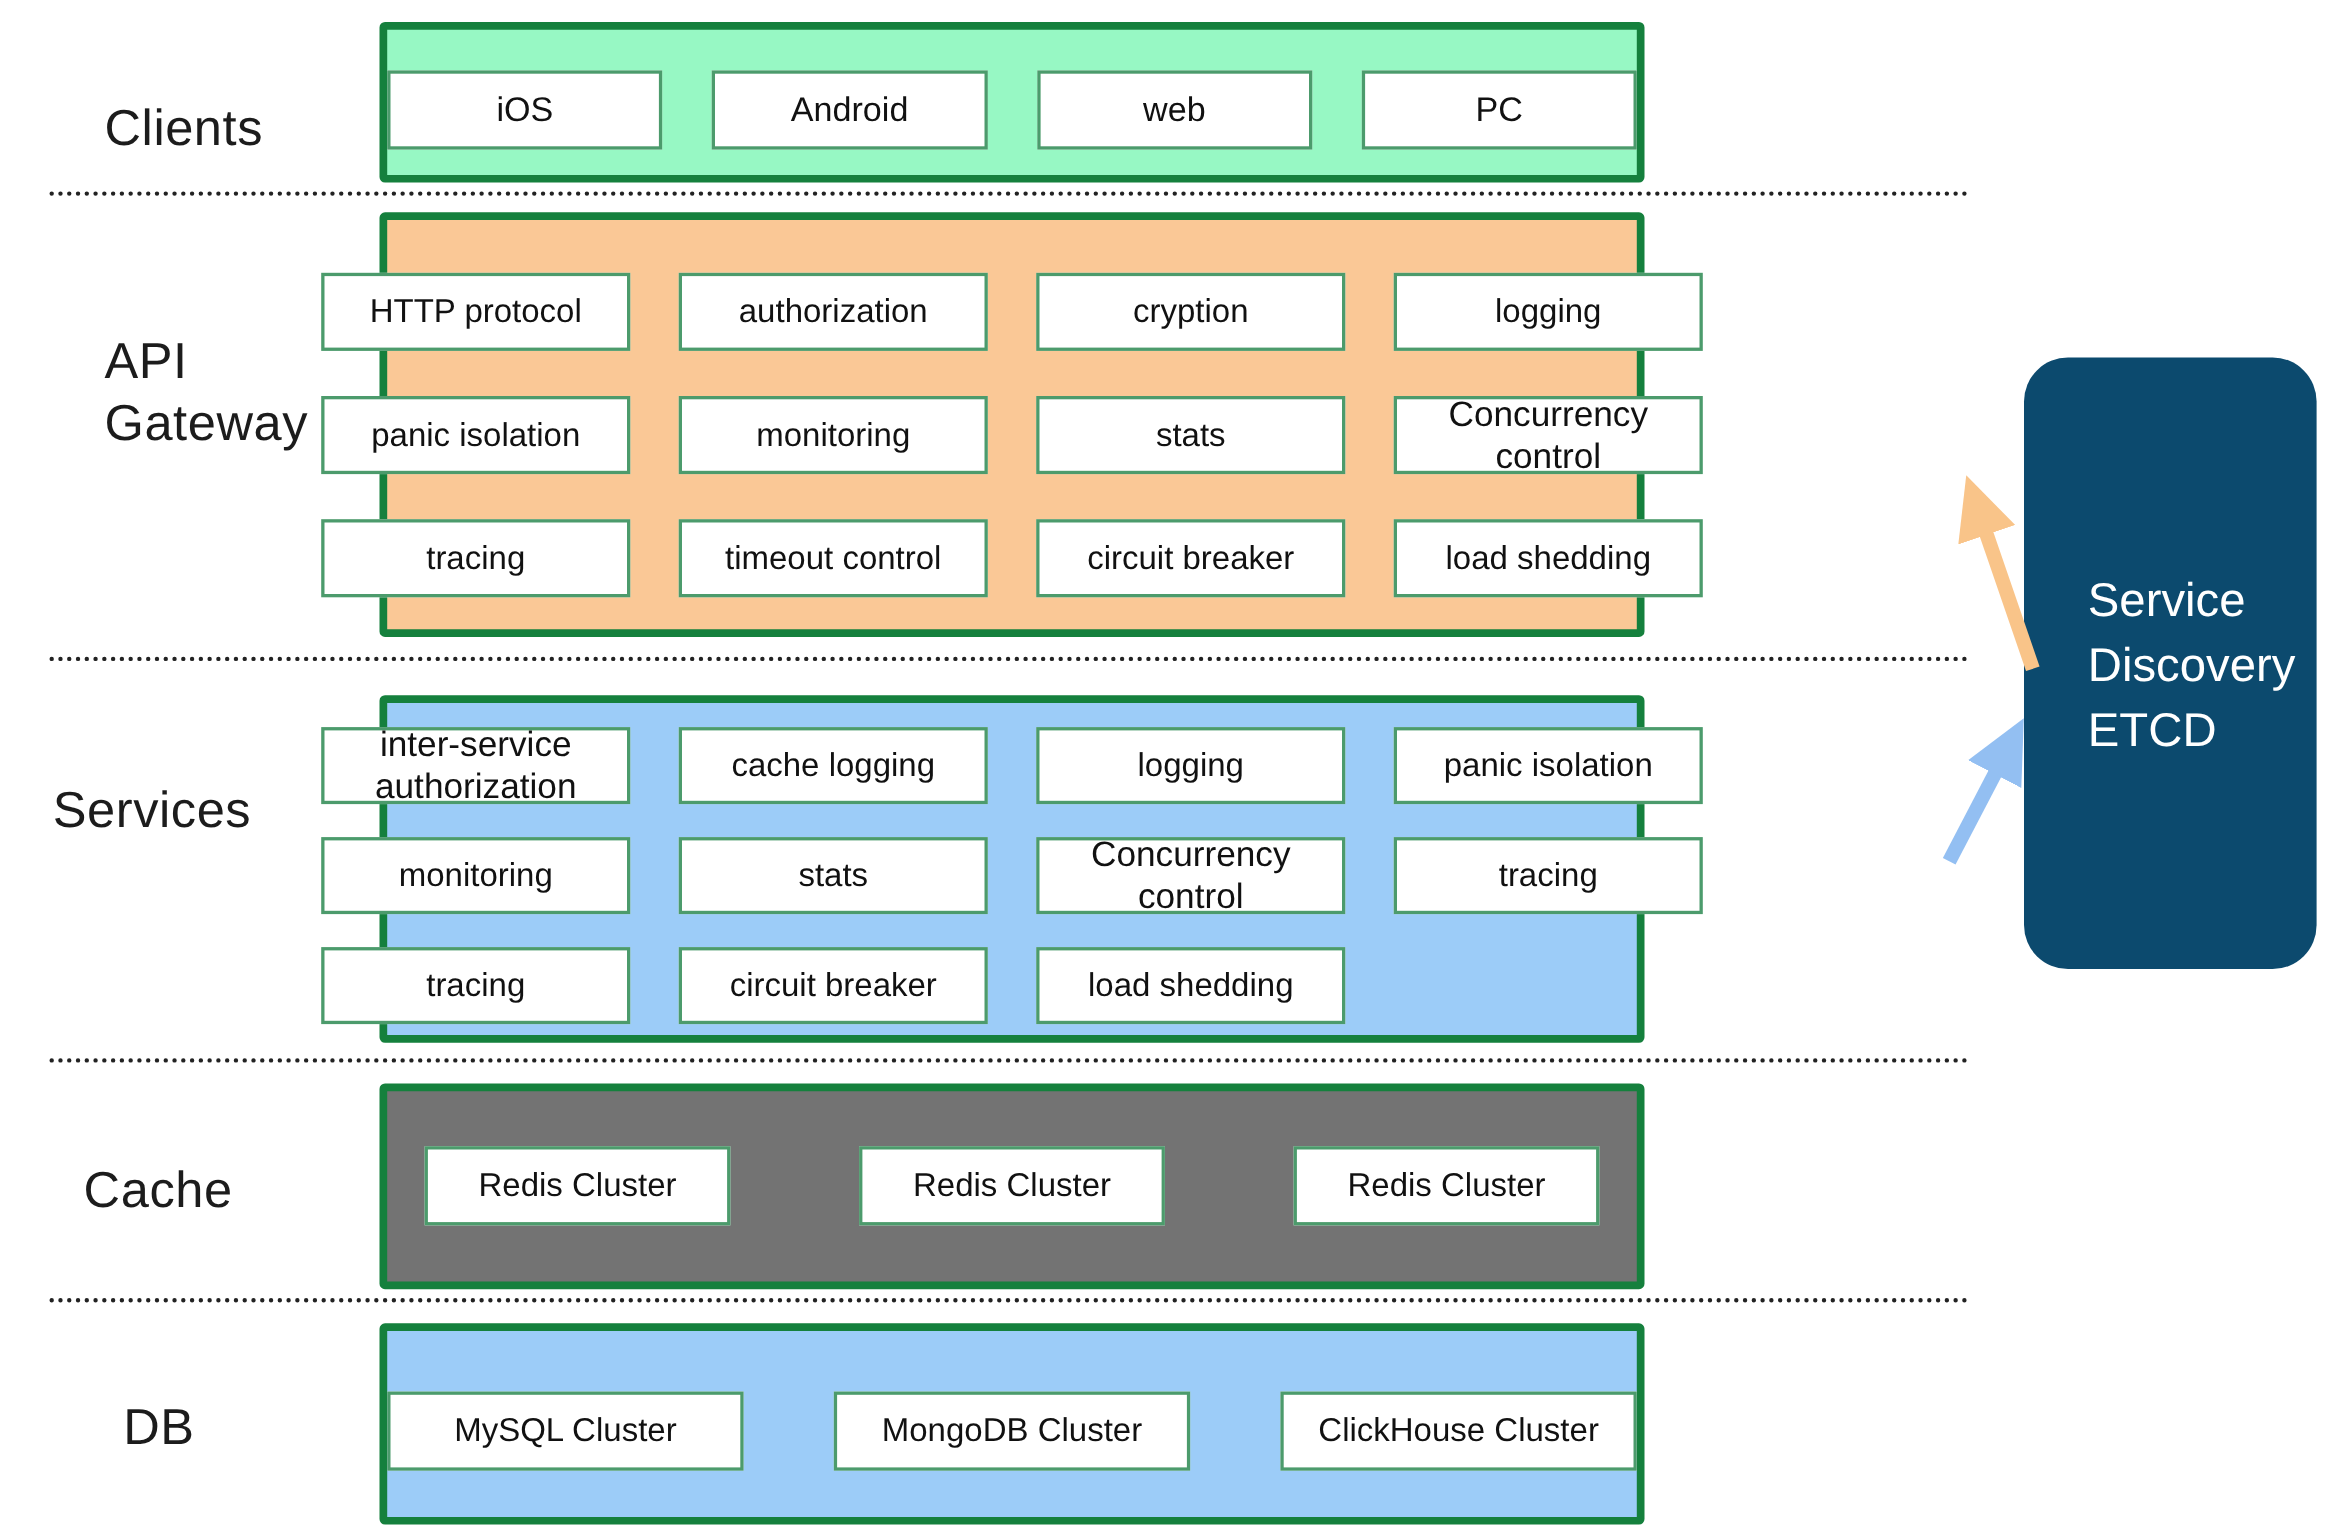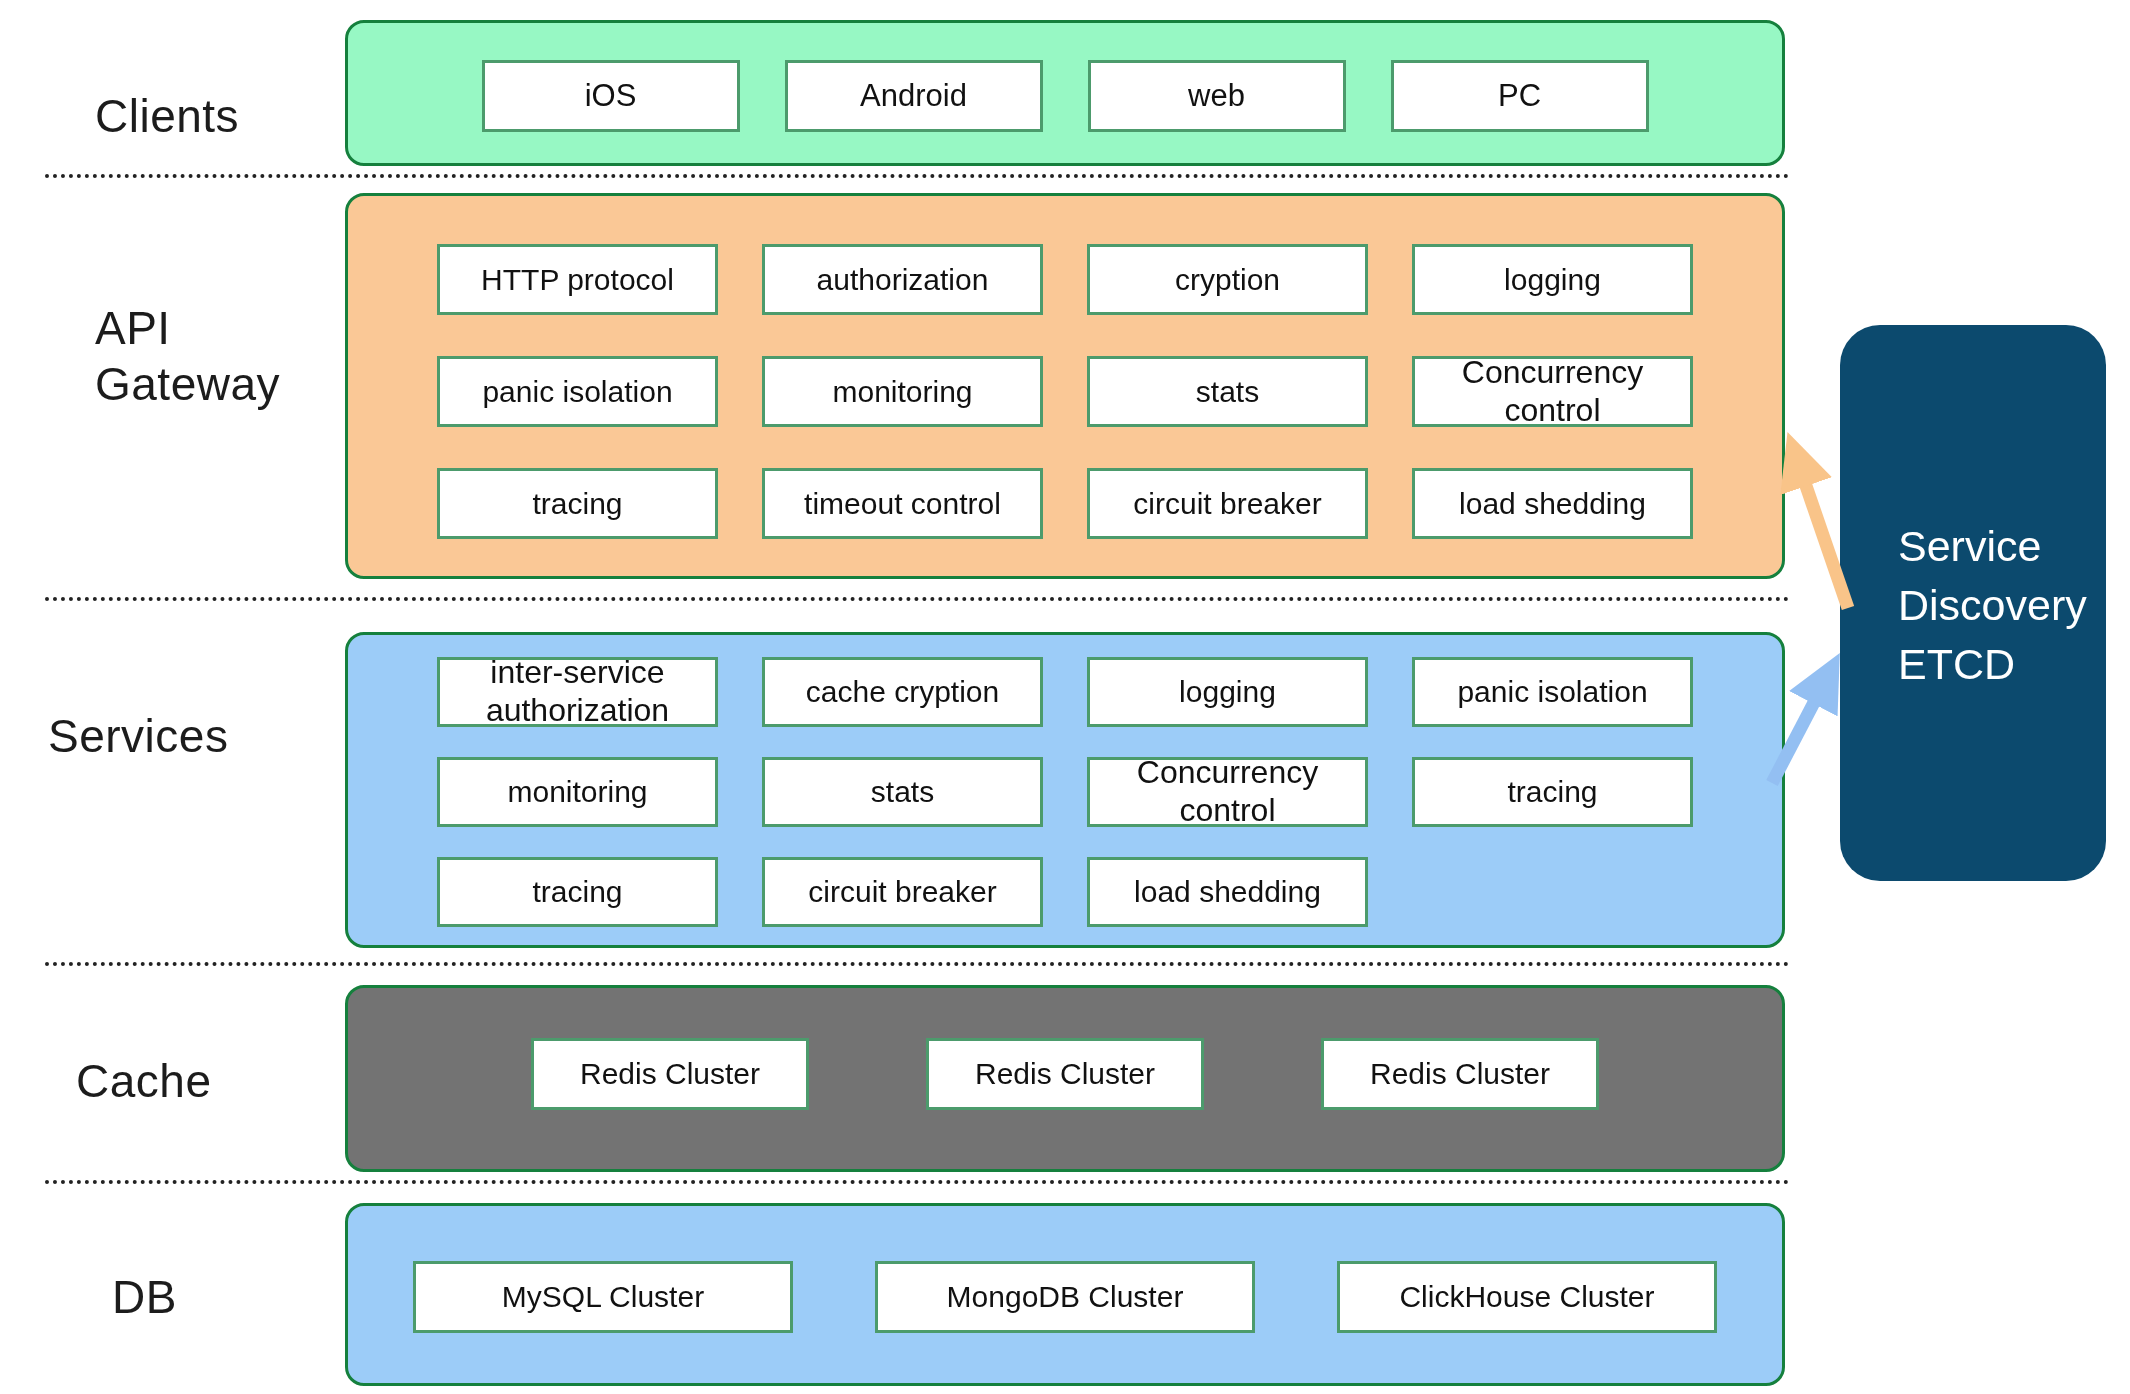--- a/index.html
+++ b/index.html
@@ -3,21 +3,21 @@
 <meta charset="utf-8">
 <style>
   html,body{margin:0;padding:0;background:#ffffff;}
   body{font-family:"Liberation Sans", sans-serif;color:#111;}
   .canvas{position:relative;width:2130px;height:1394px;background:#ffffff;overflow:hidden;}
 
   
   .gutter-label{position:absolute;font-size:46px;line-height:1.22;color:#1c1c1c;letter-spacing:0.5px;}
 
   
-  .layer-box{position:absolute;left:345px;width:1440px;border:3px solid #15803d;border-radius:19px;box-sizing:border-box;}
+  .layer-box{position:absolute;left:345px;width:1150px;border:7px solid #15803d;border-radius:5px;box-sizing:border-box;}
   .clients-box{top:20px;height:146px;background:#97F8C4;}
   .gateway-box{top:193px;height:386px;background:#FAC896;}
   .services-box{top:632px;height:316px;background:#9CCCF8;}
   .cache-box{top:985px;height:187px;background:#737373;}
   .db-box{top:1203px;height:183px;background:#9CCCF8;}
 
   
   .pill{background:#ffffff;border:3px solid #4C9B6C;box-sizing:border-box;display:flex;align-items:center;justify-content:center;text-align:center;font-size:30px;color:#111;}
   .pill.small{font-size:32px;line-height:1.18;padding:0 14px;}
 
@@ -86,21 +86,21 @@
       <div class="pill">tracing</div>
       <div class="pill">timeout control</div>
       <div class="pill">circuit breaker</div>
       <div class="pill">load shedding</div>
     </div>
   </div>
 
   <div class="layer-box services-box">
     <div class="feature-grid services-grid">
       <div class="pill small">inter-service authorization</div>
-      <div class="pill">cache cryption</div>
+      <div class="pill">cache logging</div>
       <div class="pill">logging</div>
       <div class="pill">panic isolation</div>
       <div class="pill">monitoring</div>
       <div class="pill">stats</div>
       <div class="pill small">Concurrency control</div>
       <div class="pill">tracing</div>
       <div class="pill">tracing</div>
       <div class="pill">circuit breaker</div>
       <div class="pill">load shedding</div>
     </div>

